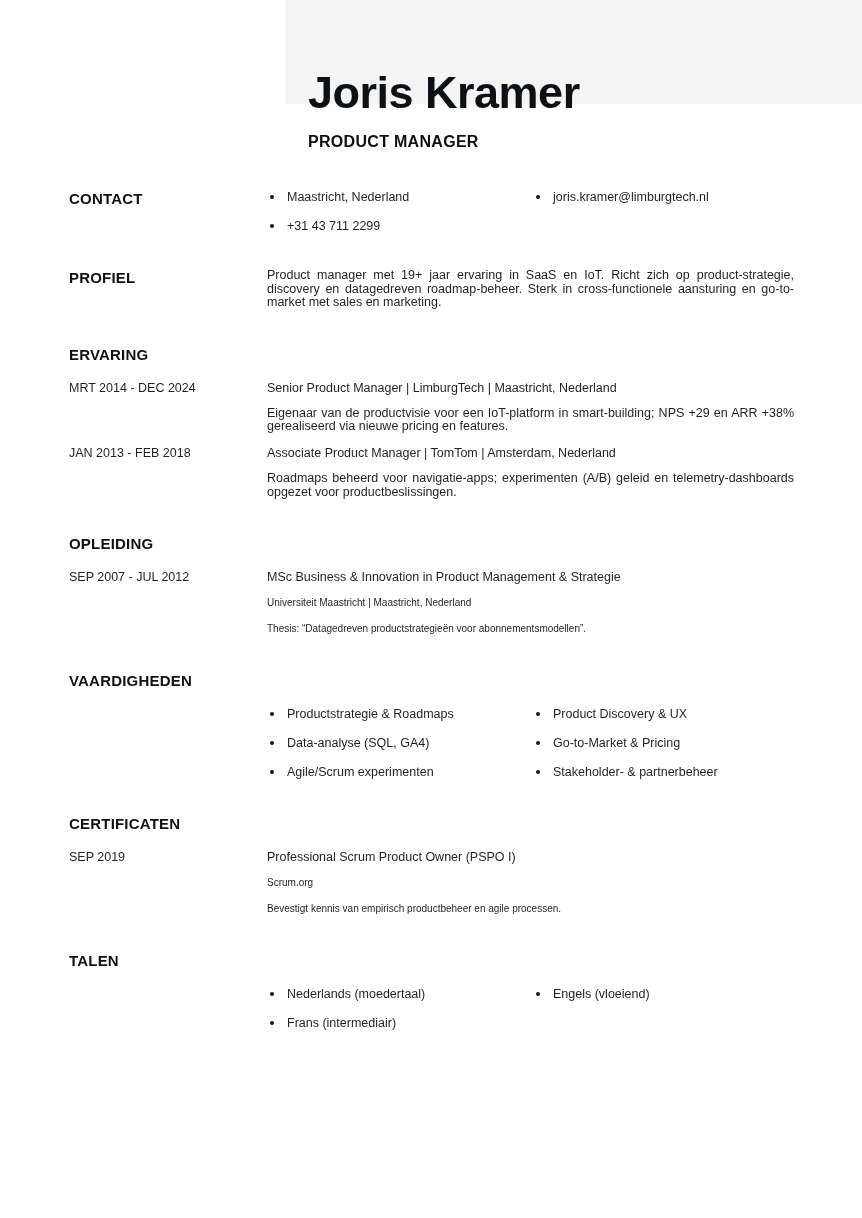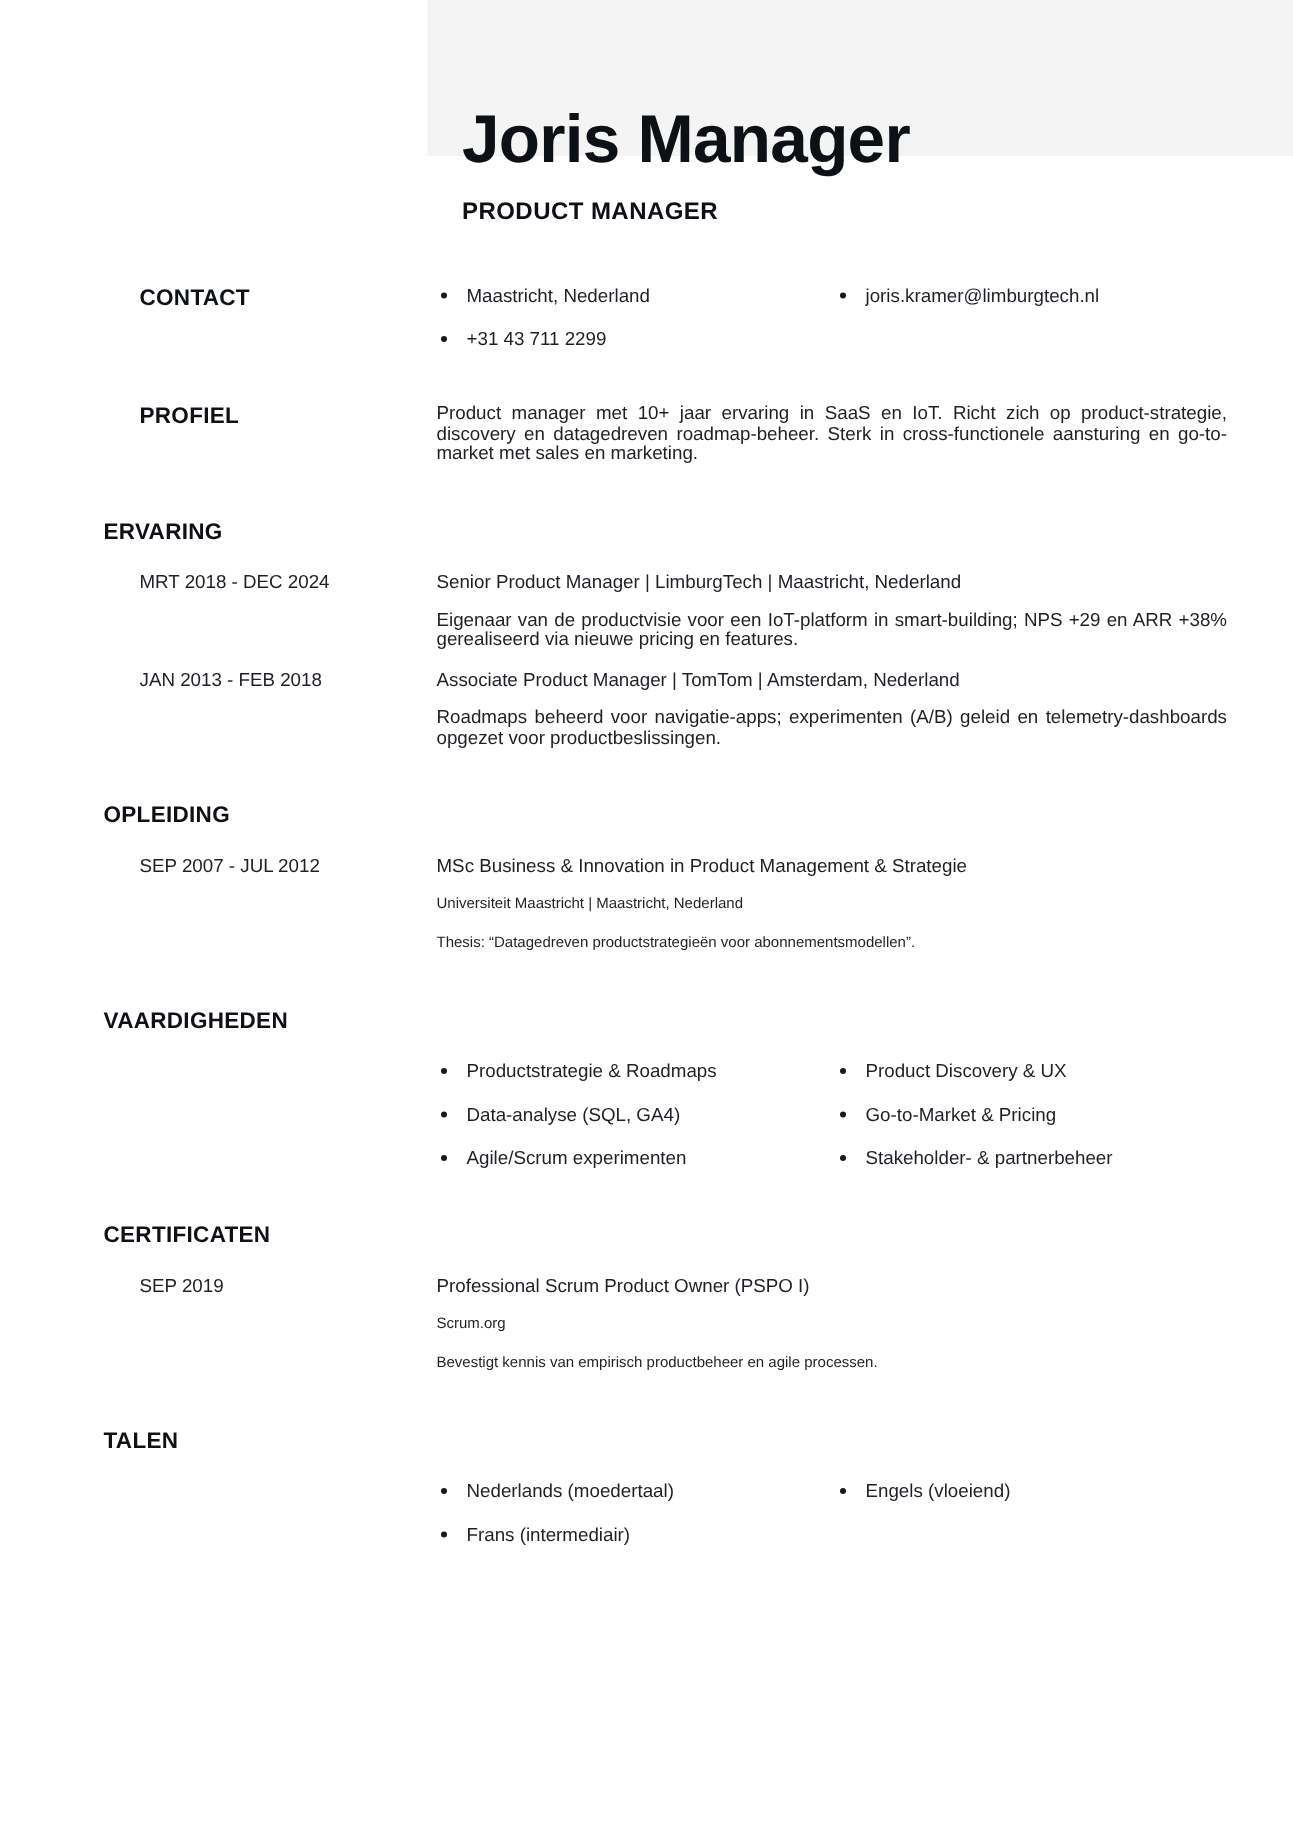--- a/index.html
+++ b/index.html
@@ -44,21 +44,21 @@
   .main { padding: 0 69px; }
   .sec { margin-bottom: 36px; }
   .sec-label {
     font-size: 15px;
     font-weight: 700;
     line-height: 18px;
     letter-spacing: 0.2px;
     color: #0e1116;
     white-space: nowrap;
   }
-  .row { display: flex; align-items: flex-start; margin-left: 24px; }
+  .row { display: flex; align-items: flex-start; }
   .left-col { width: 198px; flex: 0 0 198px; }
   .right-col { width: 527px; flex: 0 0 527px; }
 
   .sec-head { margin-bottom: 17px; }
 
   .body-text {
     font-size: 12.5px;
     line-height: 13.6px;
     color: #1d2126;
   }
@@ -91,21 +91,21 @@
     margin: 5px 13px 0 3px;
   }
   .bullet-text { font-size: 12.5px; line-height: 14px; }
 </style>
 </head>
 <body>
 
 <header class="header">
   <div class="header-band"></div>
   <div class="header-text">
-    <div class="name">Joris Manager</div>
+    <div class="name">Joris Kramer</div>
     <div class="role">PRODUCT MANAGER</div>
   </div>
 </header>
 
 <main class="main">
 
   <section class="sec">
     <div class="row">
       <div class="left-col">
         <h2 class="sec-label">CONTACT</h2>
@@ -128,33 +128,33 @@
       </div>
     </div>
   </section>
 
   <section class="sec">
     <div class="row">
       <div class="left-col">
         <h2 class="sec-label">PROFIEL</h2>
       </div>
       <div class="right-col">
-        <p class="body-text justify">Product manager met 10+ jaar ervaring in SaaS en IoT. Richt zich op product-strategie, discovery en datagedreven roadmap-beheer. Sterk in cross-functionele aansturing en go-to-market met sales en marketing.</p>
+        <p class="body-text justify">Product manager met 19+ jaar ervaring in SaaS en IoT. Richt zich op product-strategie, discovery en datagedreven roadmap-beheer. Sterk in cross-functionele aansturing en go-to-market met sales en marketing.</p>
       </div>
     </div>
   </section>
 
   <section class="sec">
     <div class="sec-head">
       <h2 class="sec-label">ERVARING</h2>
     </div>
 
     <div class="row entry">
       <div class="left-col">
-        <div class="period">MRT 2018 - DEC 2024</div>
+        <div class="period">MRT 2014 - DEC 2024</div>
       </div>
       <div class="right-col">
         <div class="entry-title">Senior Product Manager | LimburgTech | Maastricht, Nederland</div>
         <p class="body-text justify entry-desc">Eigenaar van de productvisie voor een IoT-platform in smart-building; NPS +29 en ARR +38% gerealiseerd via nieuwe pricing en features.</p>
       </div>
     </div>
 
     <div class="row entry">
       <div class="left-col">
         <div class="period">JAN 2013 - FEB 2018</div>

